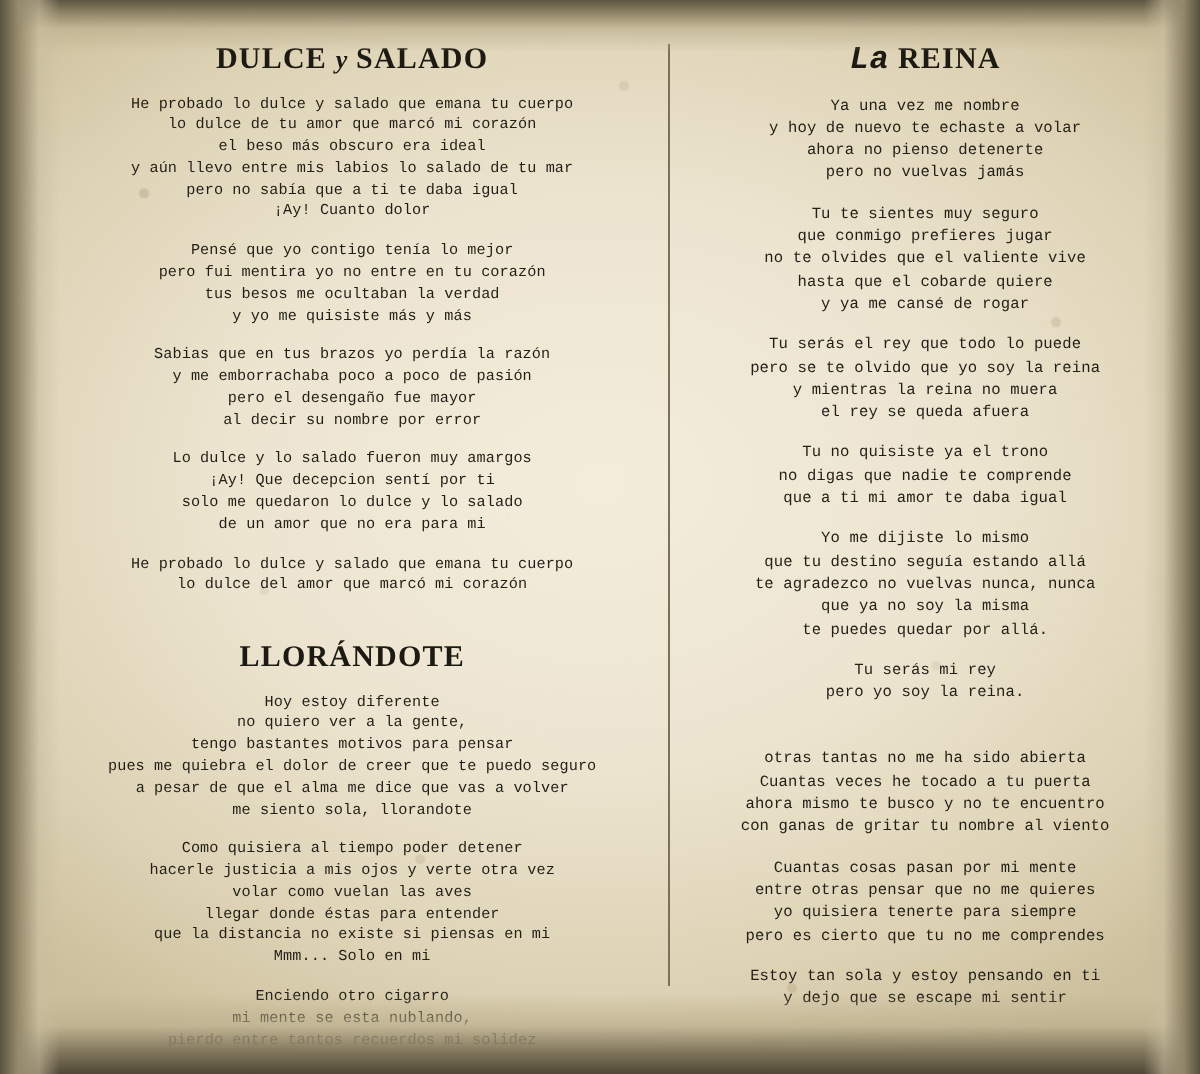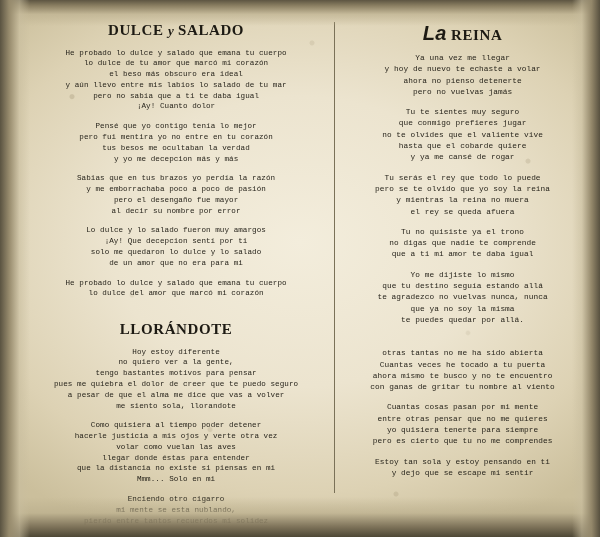--- a/index.html
+++ b/index.html
@@ -89,23 +89,23 @@
     margin: 0 0 9px 0;
     line-height: 1.1;
   }
   .song-title .it {
     font-style: italic;
     font-weight: bold;
     font-size: 13px;
     letter-spacing: 0;
   }
   .title-script {
-    font-family: Liberation Sans, sans-serif;
+    font-family: Liberation Mono, monospace;
     font-style: italic;
-    font-size: 20px;
+    font-size: 16px;
     font-weight: bold;
     letter-spacing: 0.3px;
   }
   .stanza {
     font-size: 7.6px;
     line-height: 1.42;
     color: #221f17;
     margin: 0 0 9px 0;
     font-family: Liberation Mono, monospace;
     letter-spacing: 0.05px;
@@ -148,21 +148,21 @@
           <span class="ln">el beso más obscuro era ideal</span>
           <span class="ln">y aún llevo entre mis labios lo salado de tu mar</span>
           <span class="ln">pero no sabía que a ti te daba igual</span>
           <span class="ln">¡Ay! Cuanto dolor</span>
         </p>
 
         <p class="stanza">
           <span class="ln">Pensé que yo contigo tenía lo mejor</span>
           <span class="ln">pero fui mentira yo no entre en tu corazón</span>
           <span class="ln">tus besos me ocultaban la verdad</span>
-          <span class="ln">y yo me decepcion más y más</span>
+          <span class="ln">y yo me quisiste más y más</span>
         </p>
 
         <p class="stanza">
           <span class="ln">Sabias que en tus brazos yo perdía la razón</span>
           <span class="ln">y me emborrachaba poco a poco de pasión</span>
           <span class="ln">pero el desengaño fue mayor</span>
           <span class="ln">al decir su nombre por error</span>
         </p>
 
         <p class="stanza">
@@ -215,21 +215,21 @@
 
     <div class="col col-right">
 
       <div class="song">
         <h2 class="song-title">
           <span class="title-script">La</span>
           <span>REINA</span>
         </h2>
 
         <p class="stanza right-stanza">
-          <span class="ln">Ya una vez me llegar</span>
+          <span class="ln">Ya una vez me nombre</span>
           <span class="ln">y hoy de nuevo te echaste a volar</span>
           <span class="ln">ahora no pienso detenerte</span>
           <span class="ln">pero no vuelvas jamás</span>
         </p>
 
         <p class="stanza right-stanza">
           <span class="ln">Tu te sientes muy seguro</span>
           <span class="ln">que conmigo prefieres jugar</span>
           <span class="ln">no te olvides que el valiente vive</span>
           <span class="ln">hasta que el cobarde quiere</span>
@@ -250,20 +250,24 @@
         </p>
 
         <p class="stanza right-stanza">
           <span class="ln">Yo me dijiste lo mismo</span>
           <span class="ln">que tu destino seguía estando allá</span>
           <span class="ln">te agradezco no vuelvas nunca, nunca</span>
           <span class="ln">que ya no soy la misma</span>
           <span class="ln">te puedes quedar por allá.</span>
         </p>
 
+        <p class="stanza right-stanza last">
+          <span class="ln">Tu serás mi rey</span>
+          <span class="ln">pero yo soy la reina.</span>
+        </p>
       </div>
 
       <div class="sep"></div>
 
       <div class="song">
 
         <p class="stanza right-stanza">
           <span class="ln">otras tantas no me ha sido abierta</span>
           <span class="ln">Cuantas veces he tocado a tu puerta</span>
           <span class="ln">ahora mismo te busco y no te encuentro</span>

